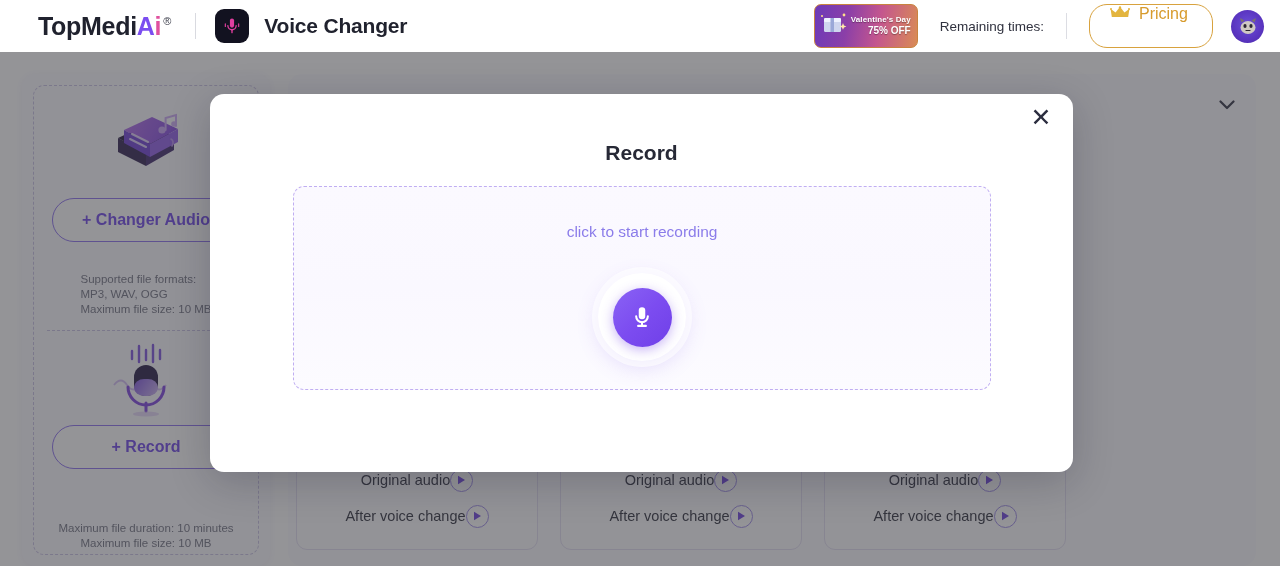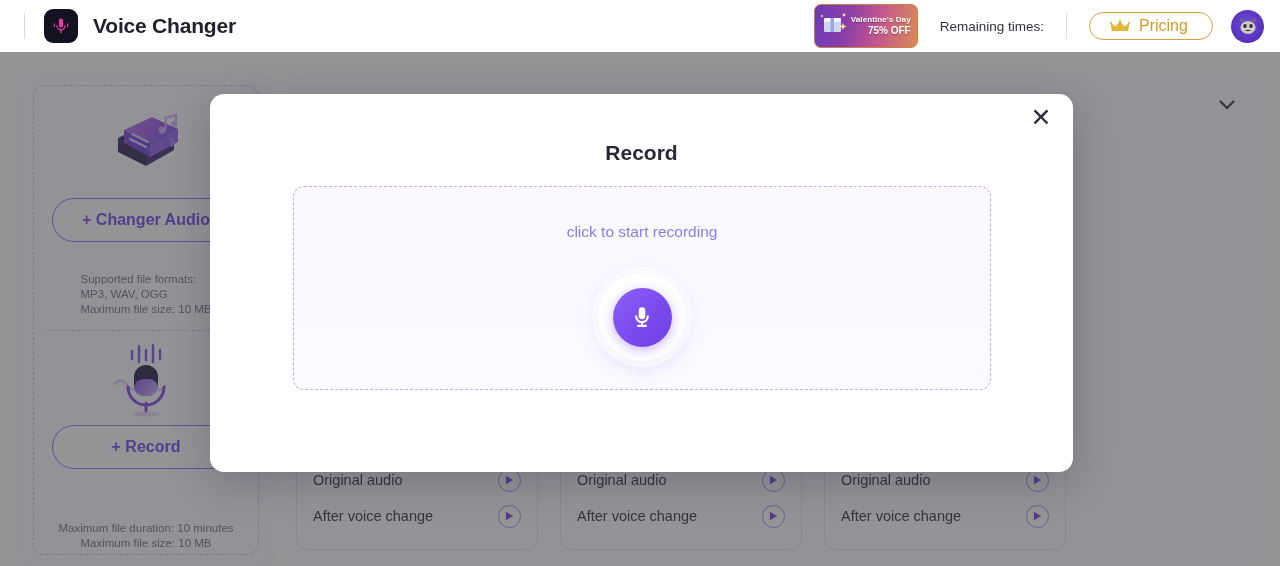--- a/index.html
+++ b/index.html
@@ -113,27 +113,27 @@
     margin-left: 22px;
     white-space: nowrap;
     font-weight: 500;
   }
   .hdr-divider {
     width: 1px; height: 26px;
     background: #dcdde3;
     margin: 0 22px;
   }
   .pricing-btn {
-    height: 28px;
+    height: 44px;
     min-width: 124px;
     padding: 0 20px;
     border: 1px solid #d8a23e;
     border-radius: 18px;
     background: #ffffff;
-    display: flex; align-items: center; gap: 9px;
+    display: flex; align-items: flex-start; gap: 9px;
     cursor: pointer;
   }
   .pricing-label {
     font-size: 16px;
     color: #d79b2d;
     font-weight: 500;
   }
   .avatar {
     width: 33px; height: 33px;
     border-radius: 50%;
@@ -256,21 +256,21 @@
   .voice-card {
     width: 242px;
     border: 1px solid #e2def2;
     border-radius: 11px;
     background: #fdfcff;
     padding: 14px 16px 15px 16px;
   }
   .card-row {
     display: flex;
     align-items: center;
-    justify-content: space-between;
+    justify-content: center;
     height: 36px;
   }
   .card-row-label {
     font-size: 14.5px;
     color: #2b2d3a;
   }
   .play-btn {
     width: 23px; height: 23px;
     border-radius: 50%;
     border: 1px solid #9c8ae8;
@@ -352,20 +352,26 @@
     display: flex; align-items: center; justify-content: center;
     box-shadow: 0 3px 12px rgba(110,60,230,.38);
   }
 </style>
 </head>
 <body>
 
 <div id="app">
 
   <div class="header">
+    <div class="brand">
+      <span class="brand-text">TopMedi</span>
+        <span class="brand-text brand-a">A</span>
+        <span class="brand-text brand-i">i</span>
+      <span class="brand-reg">®</span>
+    </div>
 
     <div class="brand-divider"></div>
 
     <div class="app-icon">
       <svg width="20" height="20" viewBox="0 0 24 24" aria-hidden="true">
         <rect x="9.5" y="3" width="5" height="11" rx="2.5" fill="#e23fa0"></rect>
         <path d="M7 11.5a5 5 0 0 0 10 0" stroke="#e23fa0" stroke-width="1.6" fill="none" stroke-linecap="round"></path>
         <line x1="12" y1="17" x2="12" y2="20" stroke="#e23fa0" stroke-width="1.6" stroke-linecap="round"></line>
         <line x1="4" y1="9.5" x2="4" y2="12.5" stroke="#e23fa0" stroke-width="1.4" stroke-linecap="round"></line>
         <line x1="20" y1="9.5" x2="20" y2="12.5" stroke="#e23fa0" stroke-width="1.4" stroke-linecap="round"></line>

